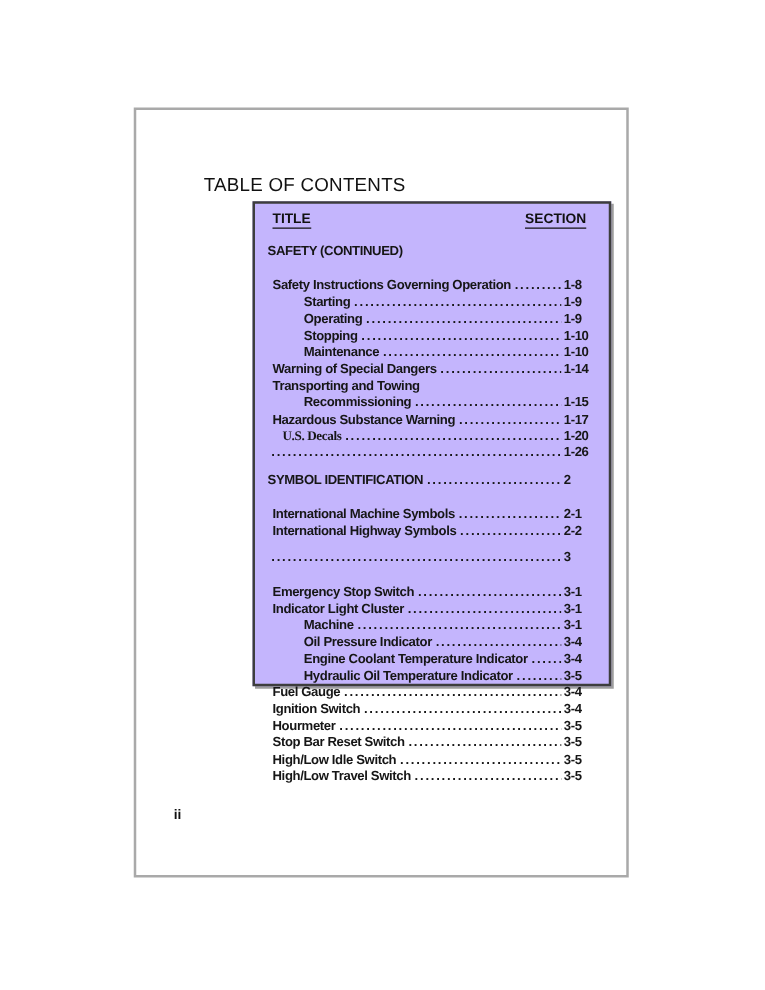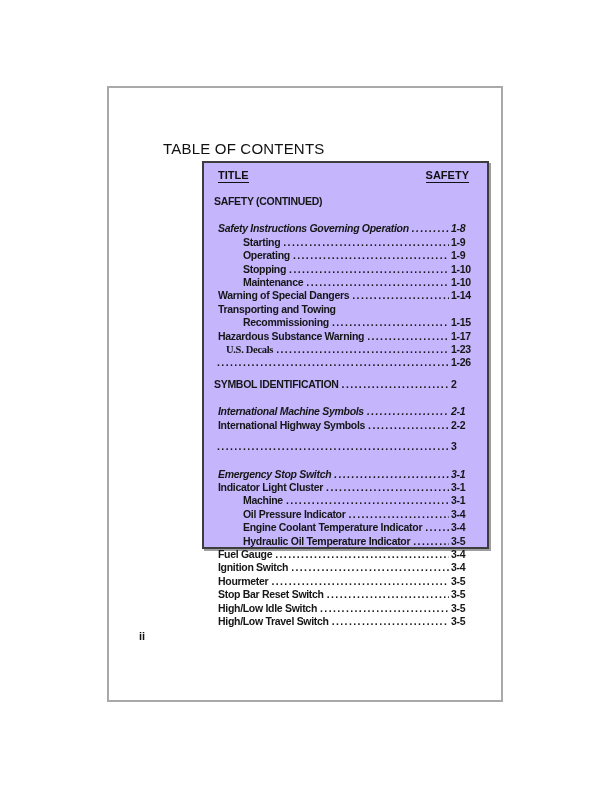--- a/index.html
+++ b/index.html
@@ -40,39 +40,39 @@
   .row .leader::after {
     content:"......................................................................................";
     letter-spacing:1.4px;
   }
   .row .num { flex:0 0 26px; white-space:nowrap; }
   .row.nonum .lbl { flex:1 1 auto; }
   .ind1 .lbl { padding-left:4px; }
   .ind2 .lbl { padding-left:12px;font-family:Liberation Serif, serif; }
   .ind3 .lbl { padding-left:29px; }
   .gap-md { margin-top:8px; }
-  .gap-lg { margin-top:14px;font-style:italic; }
+  .gap-lg { margin-top:14px; }
   .page-number {
-    position:absolute; left:139px; top:630px;
+    position:absolute; left:139px; top:646px;
     font-size:11px; font-weight:bold; color:#111111;
   }
 </style>
 </head>
 <body>
 
 <div class="canvas">
   <div class="page-frame"></div>
 
   <div class="page-heading">TABLE OF CONTENTS</div>
 
   <div class="toc-box">
 
     <div class="cols-row">
       <span class="col-title">TITLE</span>
-      <span class="col-section">SAFETY</span>
+      <span class="col-section">SECTION</span>
     </div>
 
     <div class="row nonum">
       <span class="lbl">SAFETY (CONTINUED)</span>
     </div>
 
     <div class="row ind1 gap-lg">
       <span class="lbl">Safety Instructions Governing Operation</span>
       <span class="leader"></span>
       <span class="num">1-8</span>
@@ -111,21 +111,21 @@
       <span class="num">1-15</span>
     </div>
     <div class="row ind1">
       <span class="lbl">Hazardous Substance Warning</span>
       <span class="leader"></span>
       <span class="num">1-17</span>
     </div>
     <div class="row ind2">
       <span class="lbl">U.S. Decals</span>
       <span class="leader"></span>
-      <span class="num">1-23</span>
+      <span class="num">1-20</span>
     </div>
     <div class="row ind2">
       <span class="leader"></span>
       <span class="num">1-26</span>
     </div>
 
     <div class="row gap-md">
       <span class="lbl">SYMBOL IDENTIFICATION</span>
       <span class="leader"></span>
       <span class="num">2</span>

